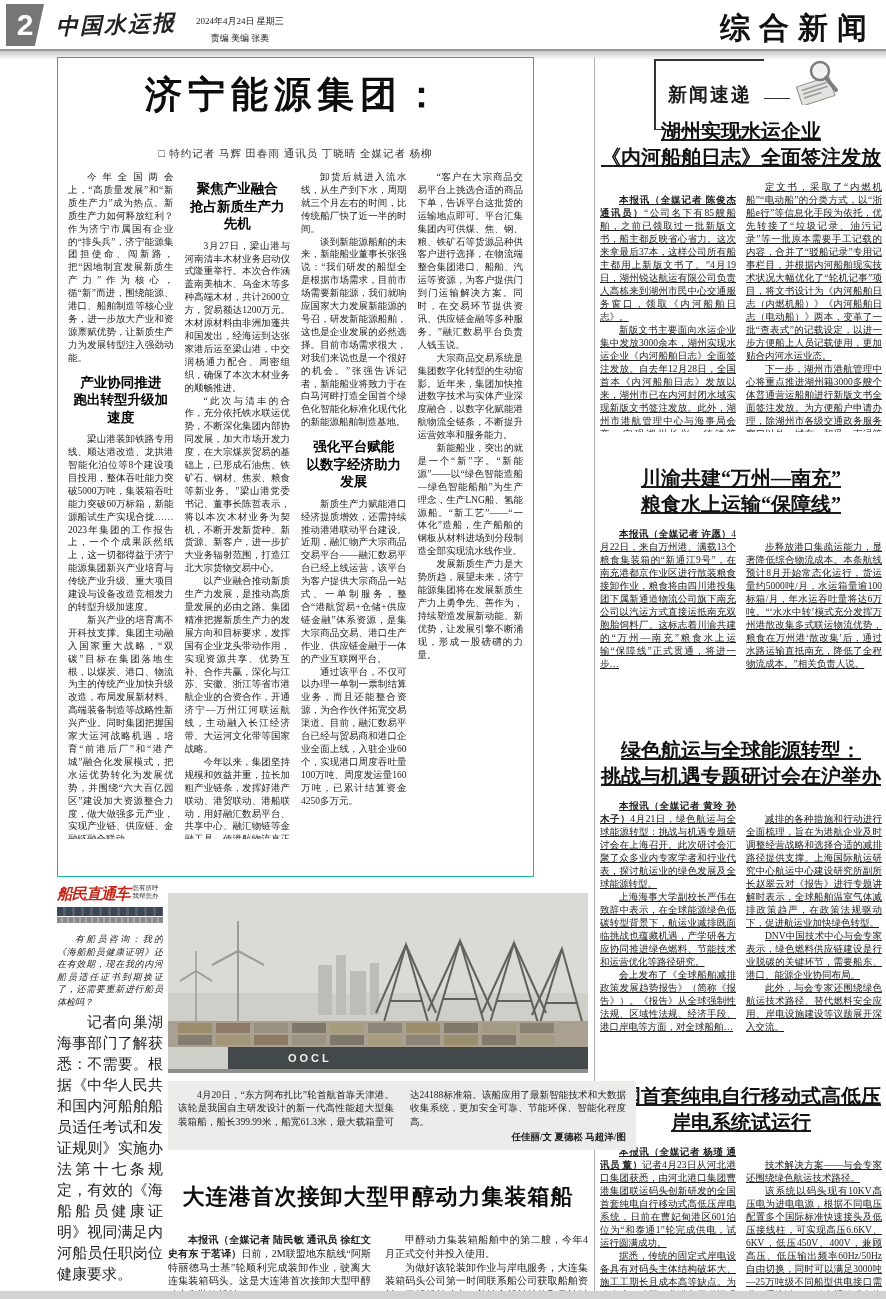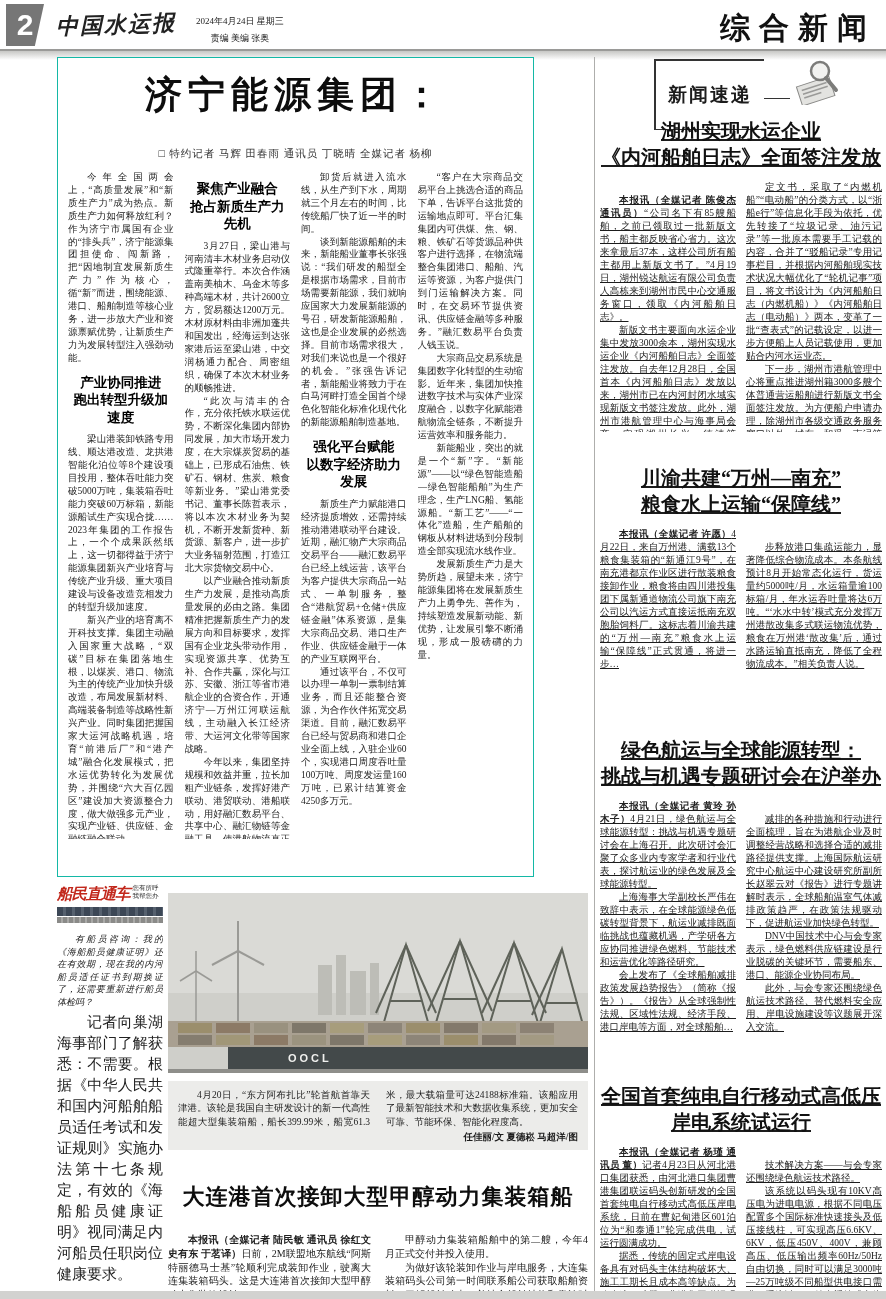--- a/index.html
+++ b/index.html
@@ -58,21 +58,21 @@
   .boat-tag { font-size:6.5px; line-height:1.3; margin-left:3px; color:#333; }
   .boat-strip1 { margin-top:2px; height:9px; background:repeating-linear-gradient(90deg,#3c4756 0 6px,#56616f 6px 9px); }
   .boat-strip2 { margin-top:1px; height:6px; background:repeating-linear-gradient(90deg,#8a8a88 0 4px,#a9a9a7 4px 6px); }
   .qa { margin-top:10px; }
   .qa .q { font-size:9px; line-height:1.4; font-style:italic; text-align:justify; text-indent:2em; color:#222; }
   .qa .a { font-size:15px; line-height:1.4; text-align:justify; text-indent:2em; color:#222; margin-top:3px; }
   .qa .sign { font-size:9px; font-weight:bold; text-align:right; margin:6px 0 12px 0; }
 
   
   .photo { position:absolute; left:168px; top:893px; width:420px; height:180px; background:#d9d9d5; }
-  .caption-box { position:absolute; left:168px; top:1081px; width:420px; background:#ececea; padding:8px 10px 6px 10px; }
+  .caption-box { position:absolute; left:168px; top:1081px; width:468px; background:#ececea; padding:8px 10px 6px 10px; }
   .caption-text { column-count:2; column-gap:16px; font-size:9.5px; line-height:1.4; text-align:justify; text-indent:2em; }
   .caption-credit { text-align:right; font-size:9.5px; font-weight:bold; margin-top:2px; }
 
   
   .bottom-head { position:absolute; left:168px; top:1182px; width:420px; text-align:center;
                  font-family:"Liberation Sans","DejaVu Sans",sans-serif; font-weight:800; font-size:22px;
                  letter-spacing:1px; color:#0d0d0d; }
   .bottom-cols { position:absolute; left:168px; top:1222px; width:420px; height:70px; overflow:hidden;
                  display:flex; gap:14px;margin-top:11px; }
   .b-col { flex:1; overflow:hidden; }

